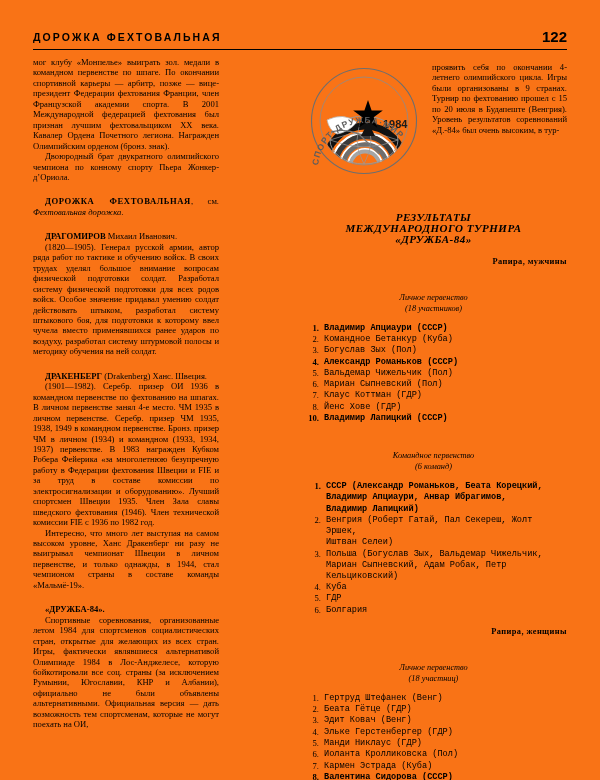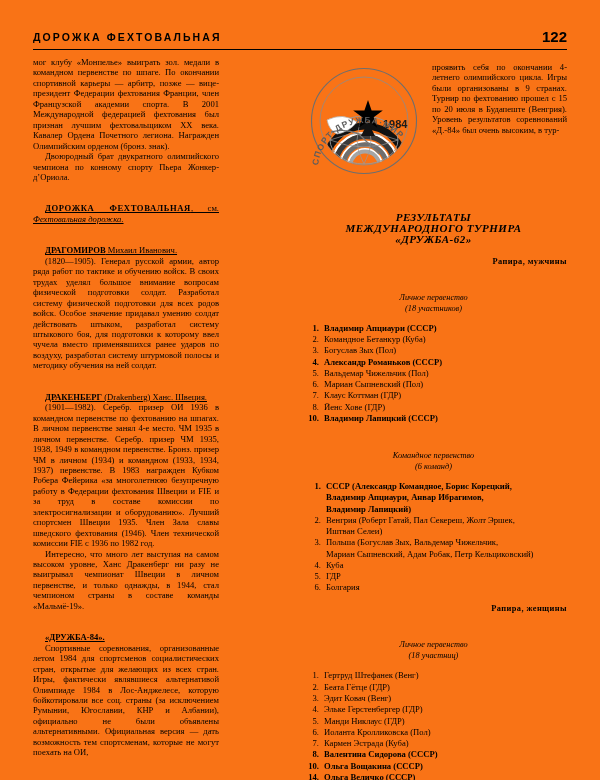--- a/index.html
+++ b/index.html
@@ -68,21 +68,21 @@
     text-justify: inter-word;
     hyphens: manual;
   }
   .col-left  { left: 33px;  width: 186px; }
 
   p {
     margin: 0;
     text-indent: 12px;
   }
   p.noind { text-indent: 0; }
-  p.gap   { margin-top: 21px; text-decoration: underline; }
+  p.gap   { margin-top: 14px; }
 
   .hw {
     font-weight: bold;
     font-family: "Liberation Serif", "DejaVu Serif", serif;
   }
   .hw-sp {
     font-weight: bold;
     letter-spacing: 0.6px;
   }
   .it { font-style: italic; }
@@ -162,21 +162,21 @@
     padding-left: 24px;
     margin: 0;
   }
   ol.rank li .num {
     position: absolute;
     left: 0;
     width: 19px;
     text-align: right;
   }
   ol.rank li.b, ol.rank li.b .num { font-weight: bold; }
-  ol.rank li .cont { display: block; }
+  ol.rank li .cont { display: block; font-family: Liberation Mono, monospace; }
   ol.rank.teams { line-height: 11.2px; }
   ol.rank.teams li { padding-left: 26px; margin-bottom: 0px; }
   ol.rank.teams li .num { width: 21px; }
 </style>
 </head>
 <body>
 
 <div class="page">
 
   <div class="runhead">
@@ -251,21 +251,21 @@
   <div class="rc-intro">
     <p class="noind">проявить себя по окончании 4-летнего олимпийского цикла. Игры были организованы в 9 странах. Турнир по фехтованию прошел с 15 по 20 июля в Будапеште (Венгрия). Уровень результатов соревнований «Д.-84» был очень высоким, в тур-</p>
   </div>
 
 
   <div class="res-block">
 
     <div class="ctr res-title">
       <div>РЕЗУЛЬТАТЫ</div>
       <div>МЕЖДУНАРОДНОГО ТУРНИРА</div>
-      <div>«ДРУЖБА-62»</div>
+      <div>«ДРУЖБА-84»</div>
     </div>
 
     <div class="ctr sec-head">Рапира, мужчины</div>
     <div class="ctr sub-it">Личное первенство</div>
     <div class="ctr sub-it2">(18 участников)</div>
 
     <ol class="rank">
       <li class="b">
           <span class="num">1.</span>
           <span class="cont">Владимир Апциаури (СССР)</span>
@@ -303,21 +303,21 @@
           <span class="cont">Владимир Лапицкий (СССР)</span>
         </li>
     </ol>
 
     <div class="ctr sub-it">Командное первенство</div>
     <div class="ctr sub-it2">(6 команд)</div>
 
     <ol class="rank teams">
       <li class="b">
           <span class="num">1.</span>
-          <span class="cont">СССР (Александр Командное, Борис Корецкий,</span>
+          <span class="cont">СССР (Александр Романьков, Беата Корецкий,</span>
           <span class="cont">Владимир Апциаури, Анвар Ибрагимов,</span>
           <span class="cont">Владимир Лапицкий)</span>
         </li>
       <li>
           <span class="num">2.</span>
           <span class="cont">Венгрия (Роберт Гатай, Пал Секереш, Жолт Эршек,</span>
           <span class="cont">Иштван Селеи)</span>
         </li>
       <li>
           <span class="num">3.</span>

